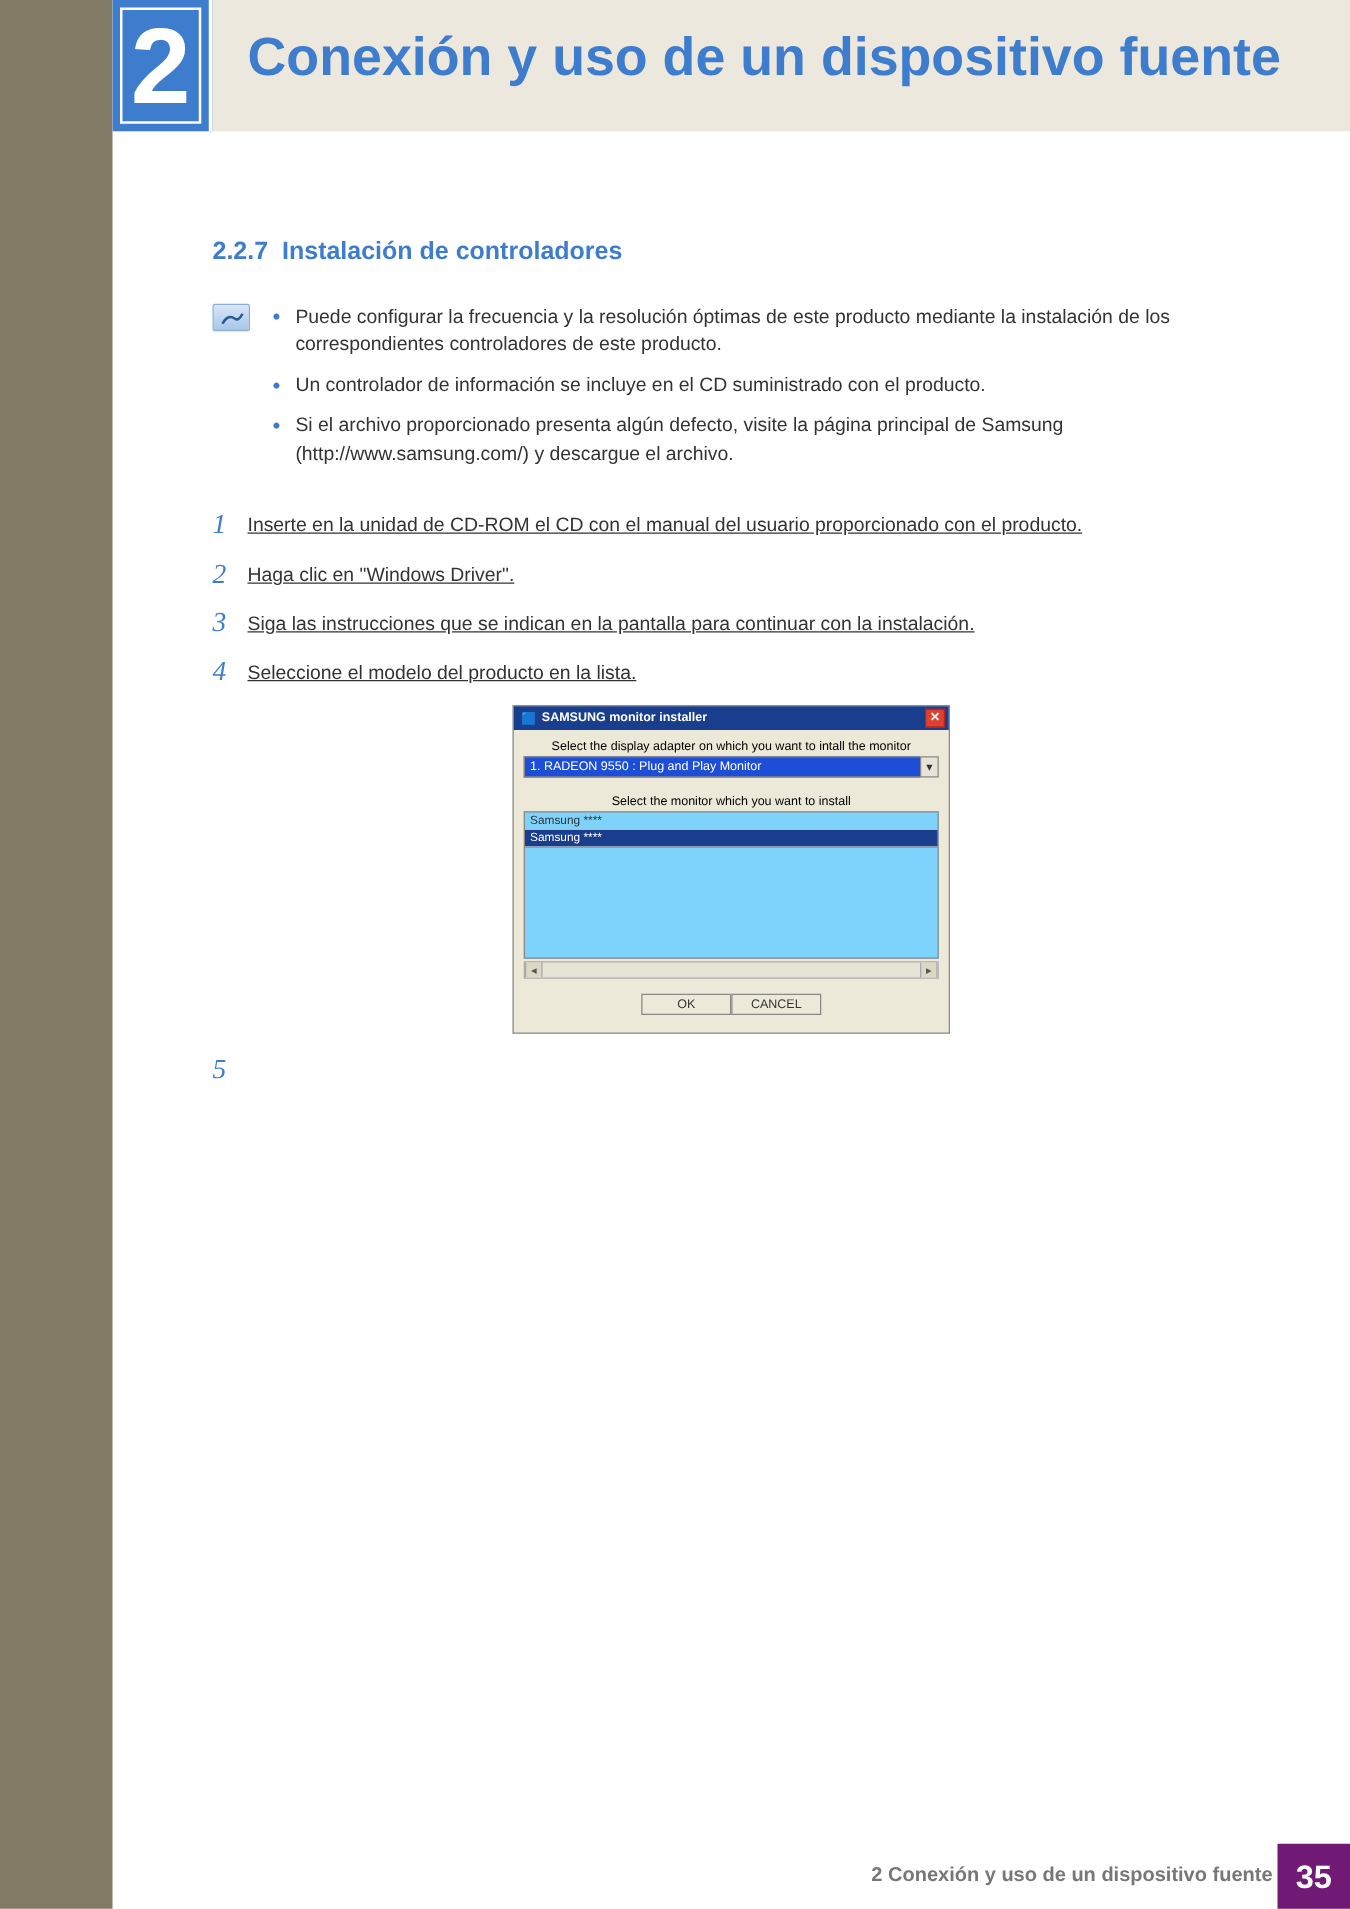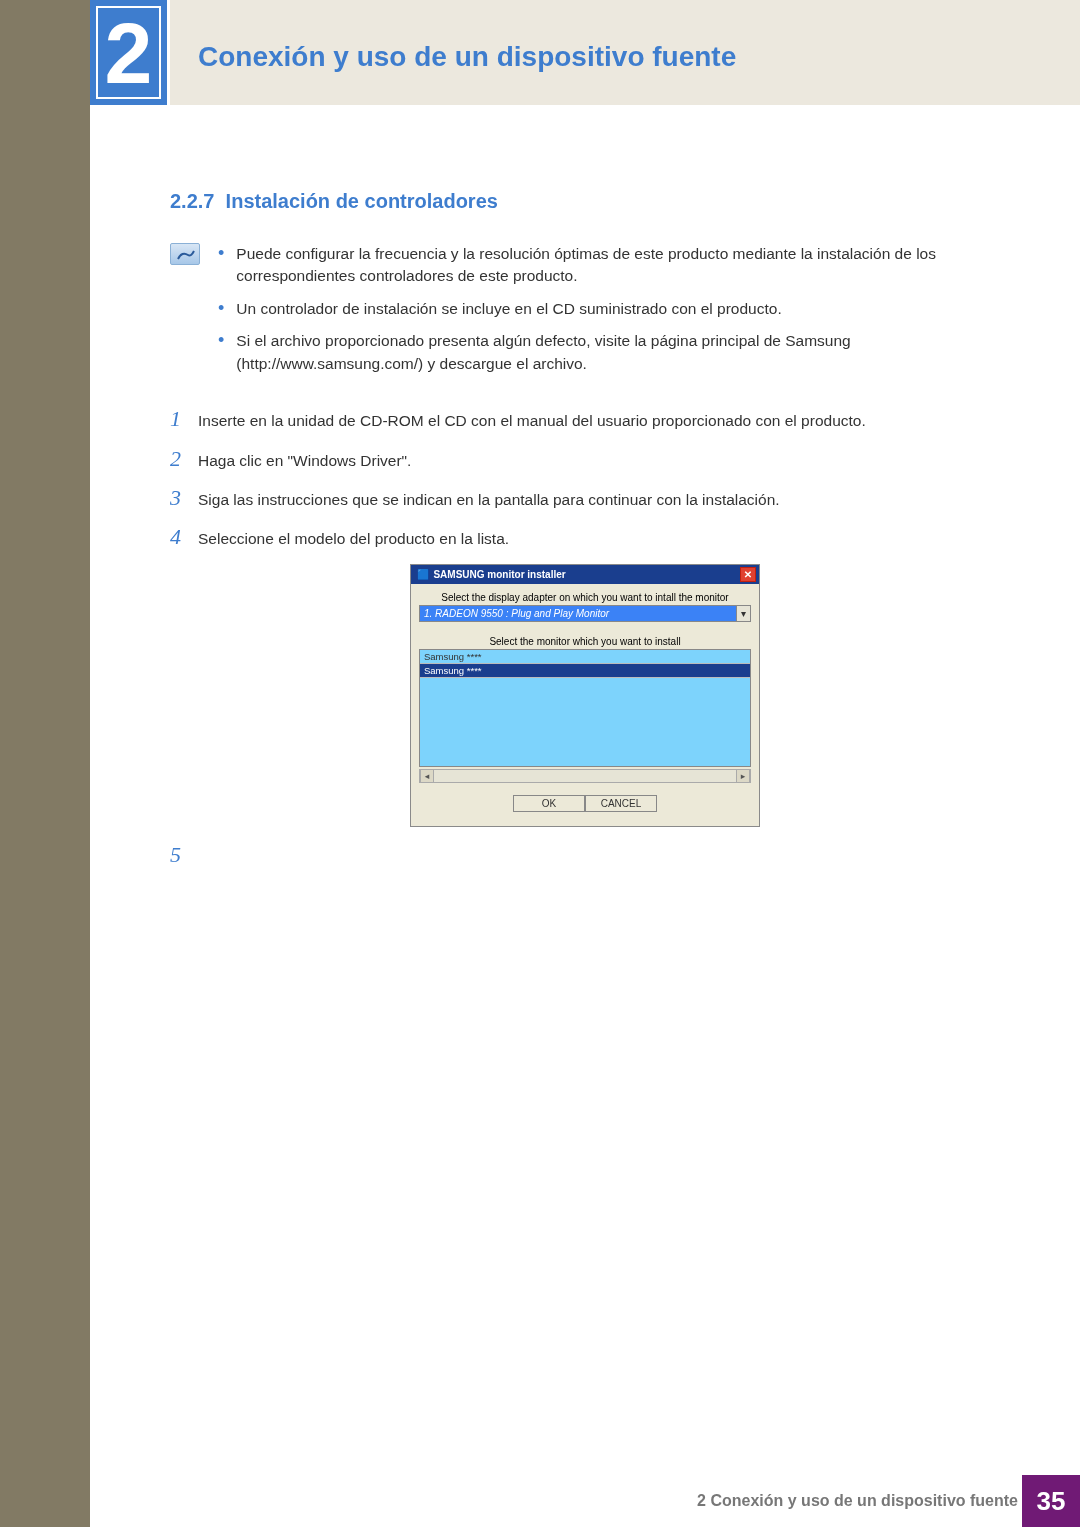--- a/index.html
+++ b/index.html
@@ -40,22 +40,22 @@
     justify-content: center;
   }
   .chapter-num {
     color: #ffffff;
     font-size: 86px;
     font-weight: bold;
     line-height: 1;
   }
   .chapter-title {
     position: absolute;
-    left: 198px; top: 41px;
-    font-size: 28px;
+    left: 198px; top: 22px;
+    font-size: 43px;
     font-weight: bold;
     color: #3e7dce;
   }
   .content {
     position: absolute;
     left: 170px; top: 190px;
     width: 830px;
   }
   .section-heading {
     font-size: 20px;
@@ -106,20 +106,21 @@
     font-family: Georgia, 'Times New Roman', serif;
     width: 28px;
     flex-shrink: 0;
     line-height: 1.1;
   }
   .step-text {
     font-size: 15.5px;
     line-height: 1.5;
     flex: 1;
     padding-top: 2px;
+    text-decoration: underline;
   }
   .step-extra {
     margin-top: 8px;
   }
 
   
   .dialog {
     width: 350px;
     margin: 8px auto 16px auto;
     border: 1px solid #8a8a8a;
@@ -150,26 +151,25 @@
     text-align: center;
     padding: 8px 4px 2px 4px;
     color: #000;
   }
   .dlg-select {
     margin: 0 8px 6px 8px;
     display: flex;
   }
   .dlg-select-value {
     flex: 1;
-    background: #3b82f6;
+    background: #1d4ed8;
     color: #fff;
     padding: 2px 4px;
     border: 1px solid #888;
     border-right: none;
-    font-style: italic;
   }
   .dlg-select-arrow {
     width: 15px;
     background: #e6e4d6;
     border: 1px solid #888;
     display:flex; align-items:center; justify-content:center;
   }
   .dlg-list {
     margin: 0 8px;
     background: #7dd3fc;
@@ -269,21 +269,21 @@
         <path d="M2 12 Q6 4 12 8 Q15 10 18 4" stroke="#2a5a9a" stroke-width="2" fill="none"></path>
       </svg>
     </div>
     <div class="bullets">
       <div class="bullet">
         <span class="bullet-dot">•</span>
         <span>Puede configurar la frecuencia y la resolución óptimas de este producto mediante la instalación de los correspondientes controladores de este producto.</span>
       </div>
       <div class="bullet">
         <span class="bullet-dot">•</span>
-        <span>Un controlador de instalación se incluye en el CD suministrado con el producto.</span>
+        <span>Un controlador de información se incluye en el CD suministrado con el producto.</span>
       </div>
       <div class="bullet">
         <span class="bullet-dot">•</span>
         <span>Si el archivo proporcionado presenta algún defecto, visite la página principal de Samsung (http://www.samsung.com/) y descargue el archivo.</span>
       </div>
     </div>
   </div>
 
   <div class="steps">
     <div class="step">

